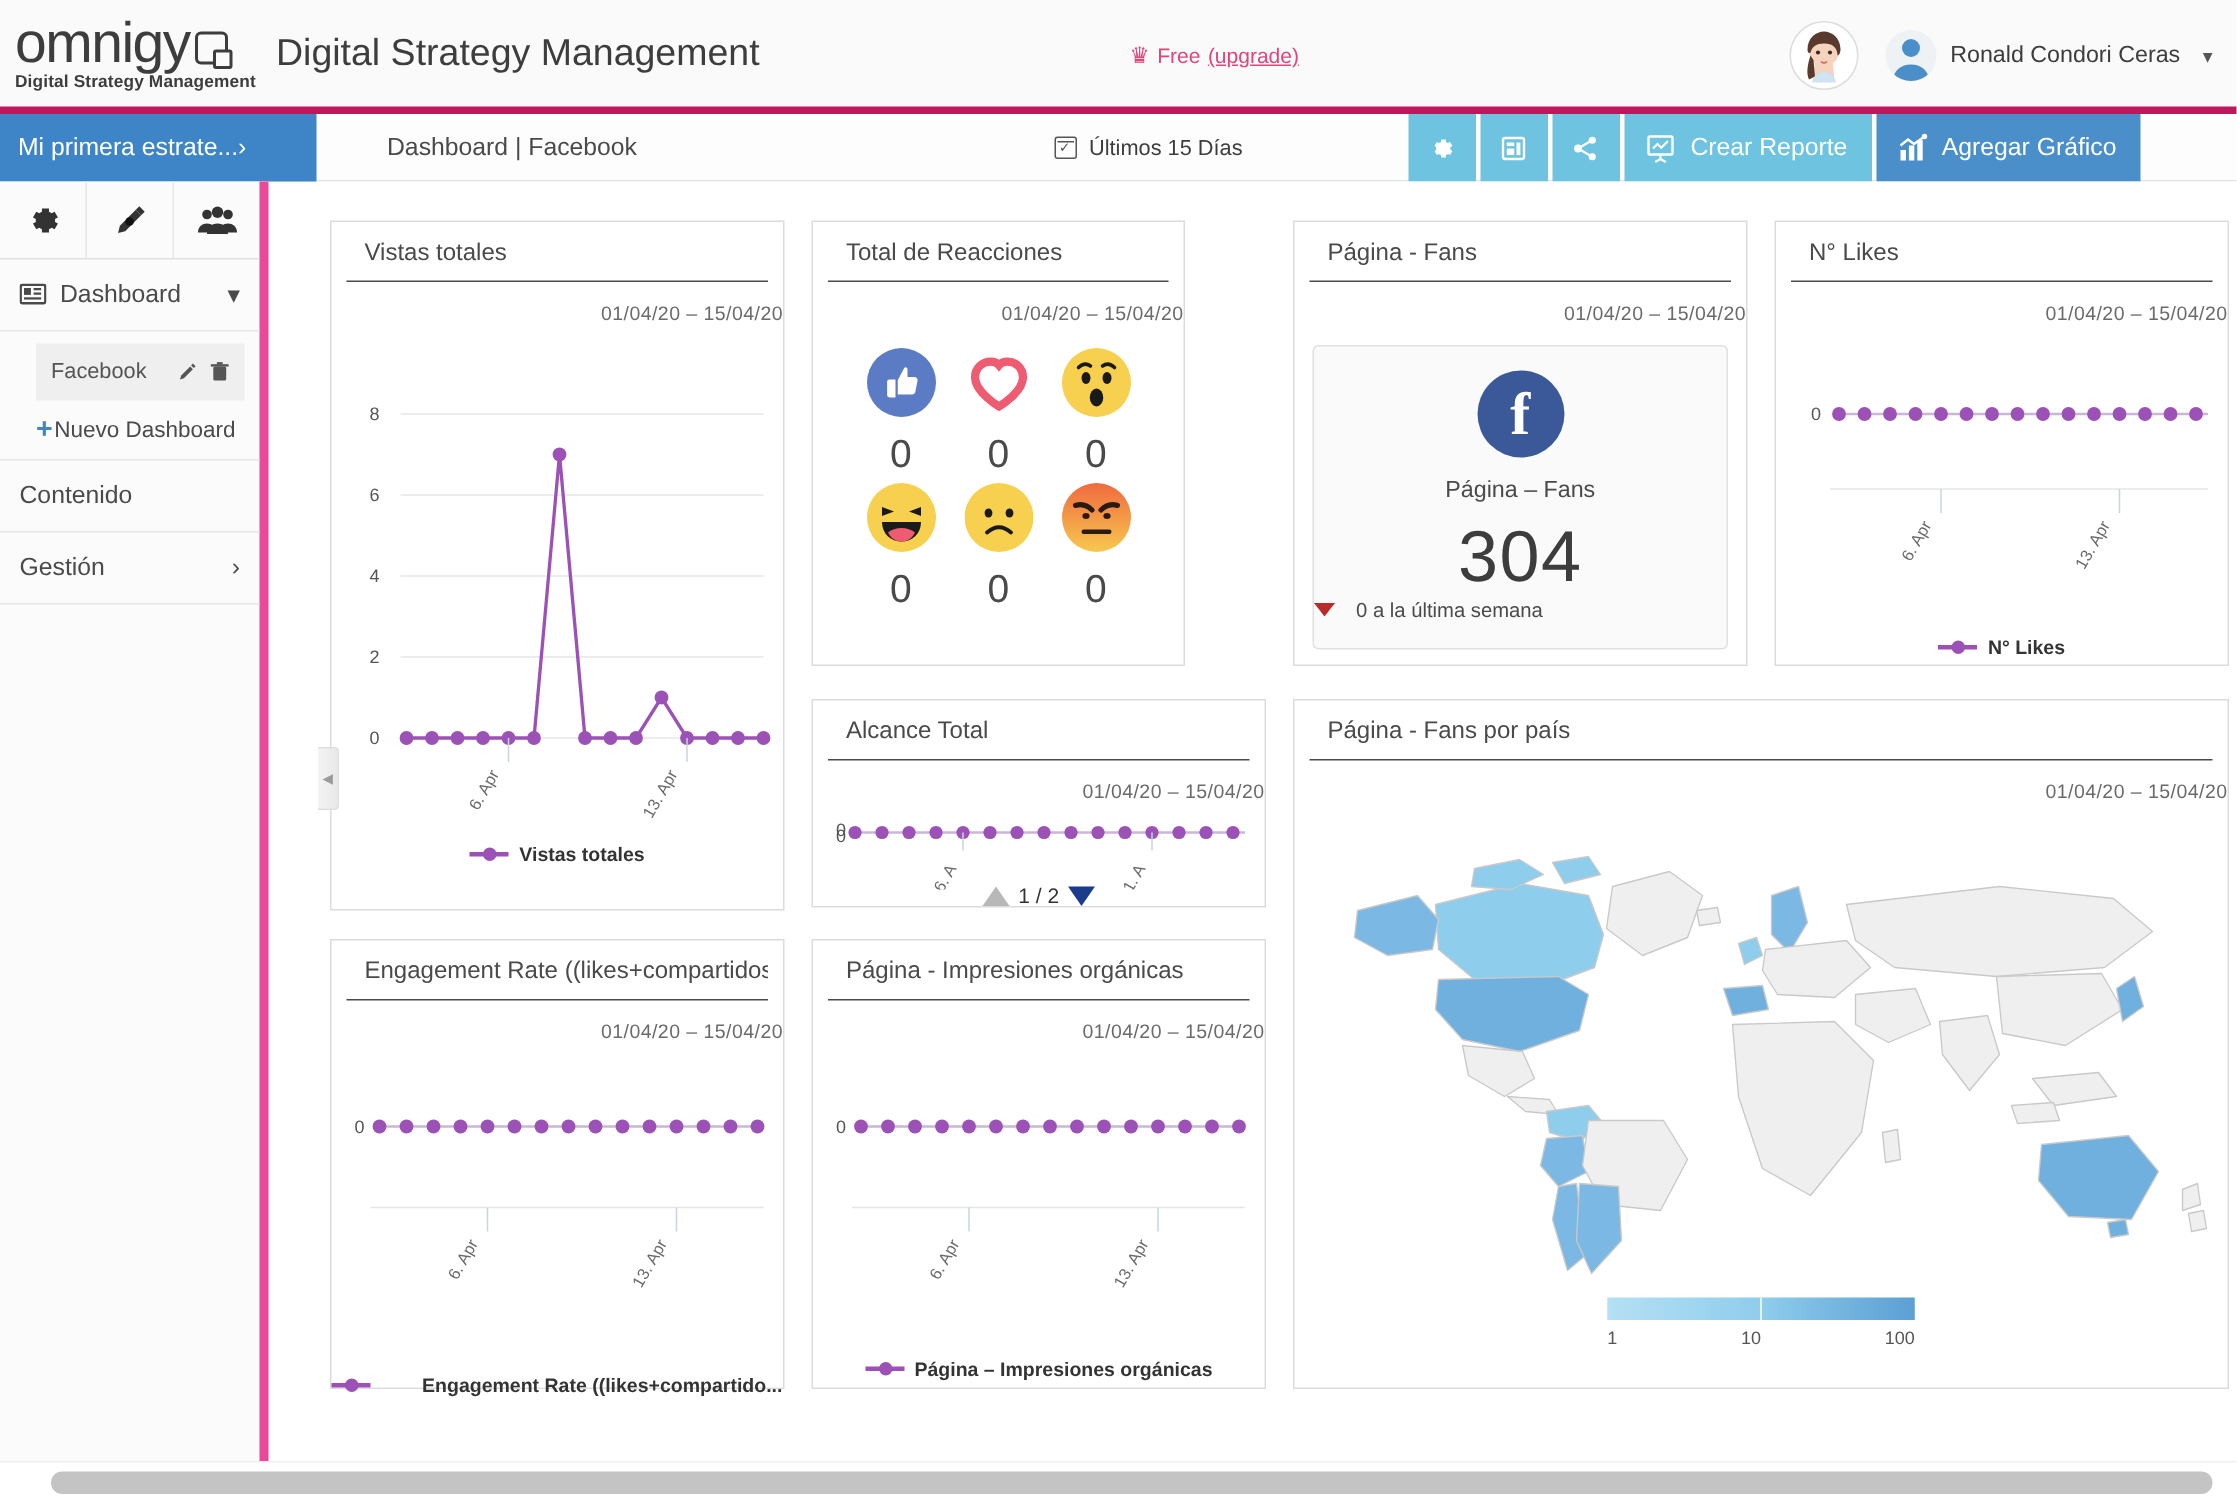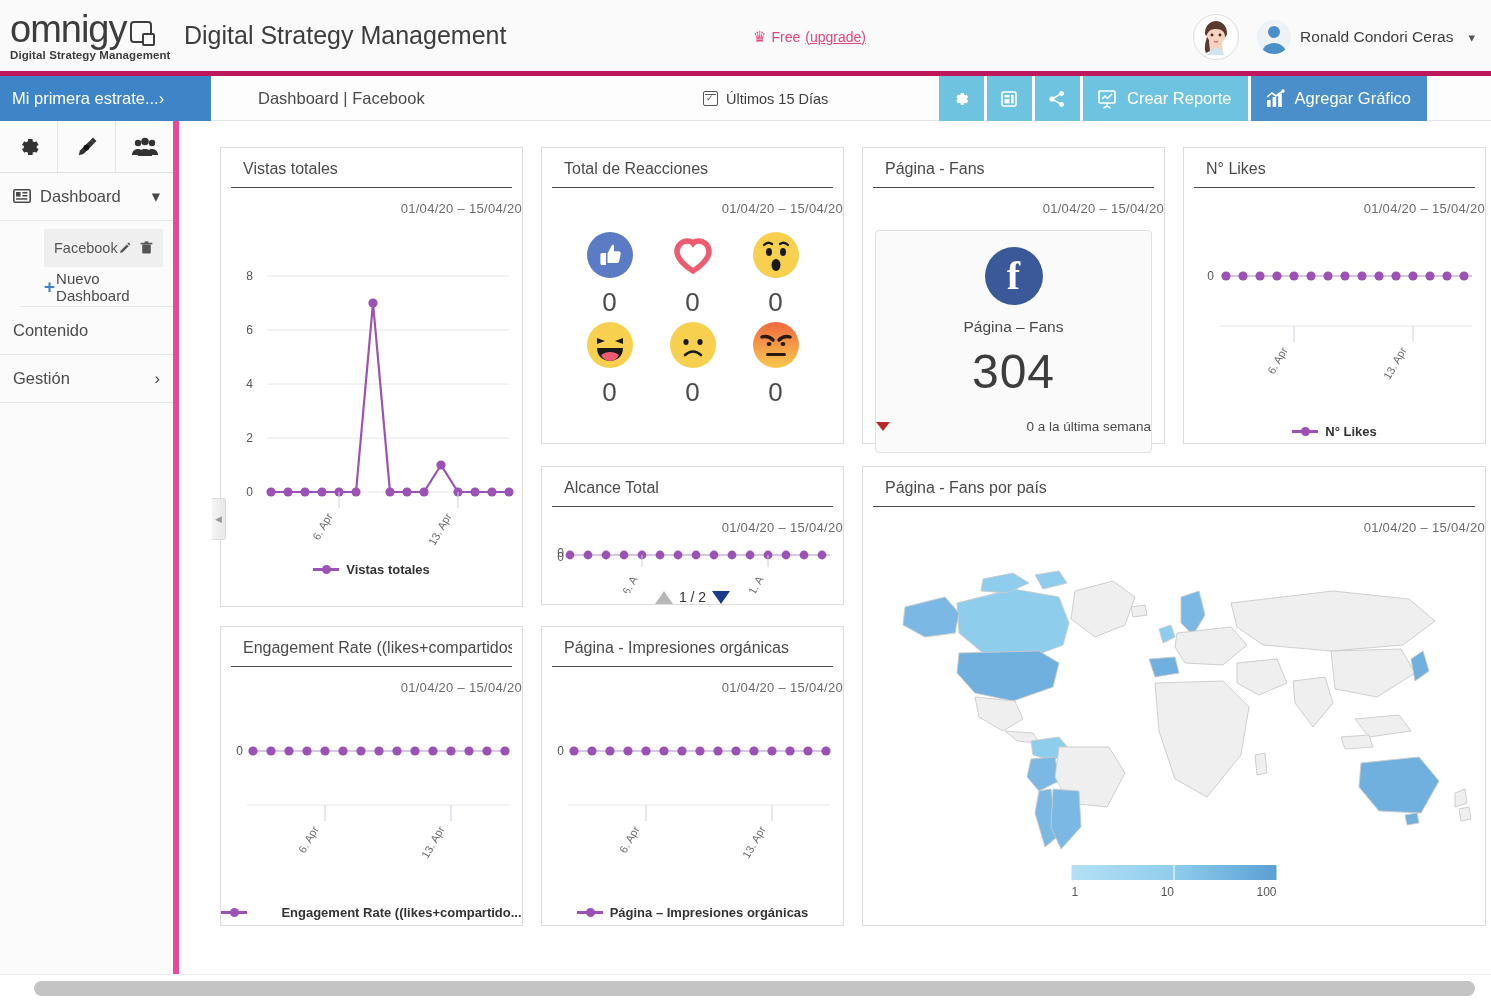--- a/index.html
+++ b/index.html
@@ -162,22 +162,22 @@
     padding:16px 0 18px; text-align:center;
   }
   .fb-circle{
     width:58px;height:58px;border-radius:50%;background:#3b5998;margin:0 auto;
     display:flex;align-items:center;justify-content:center;
     color:#fff;font-size:40px;font-weight:700;font-family:"Liberation Serif",serif;
     line-height:54px;
   }
   .fans-label{ font-size:15.5px;color:#4a4a4a;margin-top:13px;}
   .fans-num{ font-size:48px; color:#3d3d3d; font-weight:300; margin-top:8px; letter-spacing:1px;}
-  .fans-delta{ font-size:13.5px; color:#4a4a4a; margin-top:20px; display:flex;
-               align-items:center;justify-content:space-between;gap:2px;}
+  .fans-delta{ font-size:13.5px; color:#4a4a4a; margin-top:0; display:flex;
+               align-items:center;justify-content:flex-start;gap:14px;}
   .tri-down{ width:0;height:0;border-left:7px solid transparent;border-right:7px solid transparent;
              border-top:9px solid #b92b2b;}
 
   
   .pager{ display:flex;align-items:center;justify-content:center;gap:6px;
           font-size:14px;color:#333; }
   .tri-up-g{ width:0;height:0;border-left:9px solid transparent;border-right:9px solid transparent;
              border-bottom:13px solid #b8b8b8; cursor:pointer;}
   .tri-dn-b{ width:0;height:0;border-left:9px solid transparent;border-right:9px solid transparent;
              border-top:13px solid #1b3c8c; cursor:pointer;}
@@ -353,21 +353,21 @@
             <rect x="9.4" y="3" width="5" height="1.5" fill="#4a4a4a"></rect>
             <rect x="9.4" y="6" width="5" height="1.5" fill="#4a4a4a"></rect>
             <rect x="3" y="9.2" width="11.4" height="1.5" fill="#4a4a4a"></rect>
           </svg>
       </span>
       <span>Dashboard</span>
     </span>
     <span>▾</span>
   </div>
 
-  <div style="padding-top:8px;padding-left:20px;">
+  <div style="padding-top:8px;">
     <div class="sub-item">
       <span>Facebook</span>
       <span class="sub-actions">
         <span>
           <svg width="14" height="14" viewBox="0 0 14 14">
               <path d="M2 12l.8-2.6 6-6 1.8 1.8-6 6z" fill="#555"></path>
               <path d="M9.4 2.6l1.8 1.8 1.2-1.2-1.8-1.8z" fill="#555"></path>
             </svg>
         </span>
         <span>
@@ -440,21 +440,21 @@
         <text class="axlabel" x="112" y="300" transform="rotate(-60 112 300)" text-anchor="end">6. Apr</text>
         <text class="axlabel" x="231" y="300" transform="rotate(-60 231 300)" text-anchor="end">13. Apr</text>
       </svg>
     </div>
     <div class="legend" style="margin-top:-4px;">
       <span class="legend-mark"></span>
       <span>Vistas totales</span>
     </div>
   </div>
 
-  <div class="card" style="left:330px; top:26px; width:303px; height:297px;">
+  <div class="card" style="left:330px; top:26px; width:249px; height:297px;">
     <div class="card-title">Total de Reacciones</div>
     <div class="card-date">01/04/20 – 15/04/20</div>
     <div class="react-grid">
       <div class="react-cell">
         <div class="react-icon">
           <svg width="46" height="46" viewBox="0 0 46 46">
               <circle cx="23" cy="23" r="23" fill="#5b7bc4"></circle>
               <path d="M15 21h4v12h-4a1.6 1.6 0 01-1.6-1.6v-8.8A1.6 1.6 0 0115 21z" fill="#fff"></path>
               <path d="M20.5 21.5l4.2-8c.6-1.1 2.3-.8 2.3.8v5h4.6c1.4 0 2.4 1.2 2.1 2.5l-1.5 7.5c-.2 1-1.1 1.7-2.1 1.7H20.5z" fill="#fff"></path>
             </svg>
@@ -723,21 +723,21 @@
             <circle cx="266" cy="56" r="4.6"></circle>
             <circle cx="284" cy="56" r="4.6"></circle>
         </g>
         <line class="gridline" x1="26" y1="110" x2="288" y2="110" stroke="#c8d4e0"></line>
         <line x1="104" y1="110" x2="104" y2="126" stroke="#c8d4e0"></line>
         <line x1="230" y1="110" x2="230" y2="126" stroke="#c8d4e0"></line>
         <text class="axlabel" x="98" y="134" transform="rotate(-60 98 134)" text-anchor="end">6. Apr</text>
         <text class="axlabel" x="224" y="134" transform="rotate(-60 224 134)" text-anchor="end">13. Apr</text>
       </svg>
     </div>
-    <div class="legend" style="margin-top:10px;gap:34px;">
+    <div class="legend" style="margin-top:21px;gap:34px;">
       <span class="legend-mark"></span>
       <span>Engagement Rate ((likes+compartido...</span>
     </div>
   </div>
 
   <div class="card" style="left:330px; top:505px; width:303px; height:300px;">
     <div class="card-title">Página - Impresiones orgánicas</div>
     <div class="card-date">01/04/20 – 15/04/20</div>
     <div>
       <svg width="301" height="200" viewBox="0 0 301 200">

